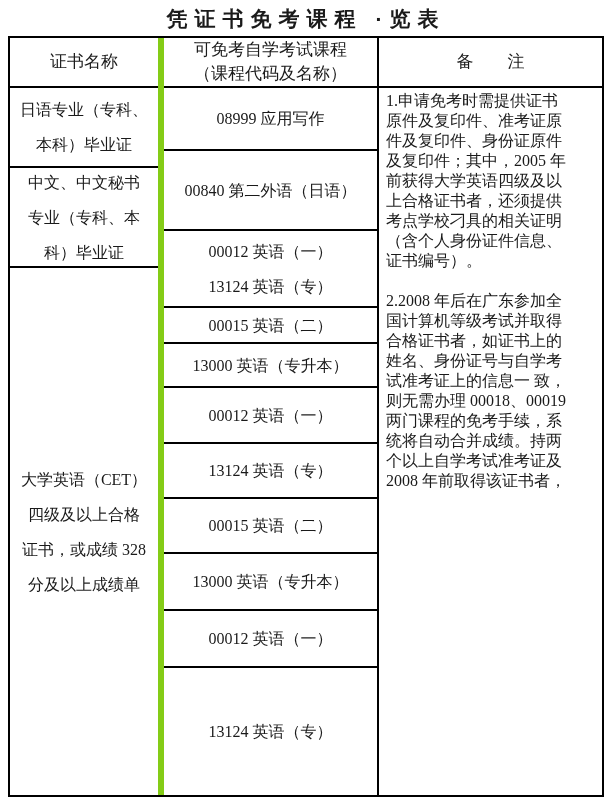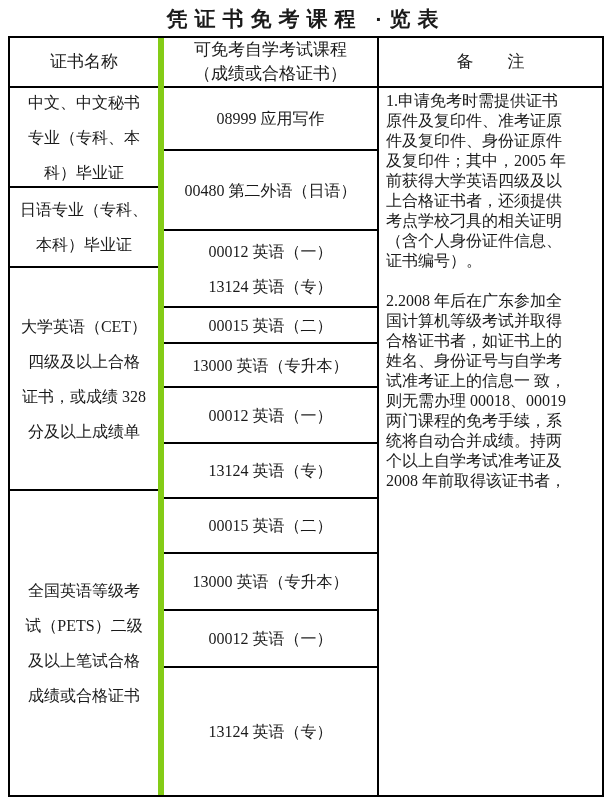--- a/index.html
+++ b/index.html
@@ -59,40 +59,36 @@
 <body>
 
 <div class="page">
 
   <div class="title">凭证书免考课程 ·览表</div>
 
   <div class="table">
 
     <div class="col col-1">
       <div class="cell hdr">证书名称</div>
+      <div class="cell" style="height:80px">日语专业（专科、
+本科）毕业证</div>
       <div class="cell" style="height:100px">中文、中文秘书
 专业（专科、本
 科）毕业证</div>
-      <div class="cell" style="height:80px">日语专业（专科、
-本科）毕业证</div>
       <div class="cell" style="height:223px">大学英语（CET）
 四级及以上合格
 证书，或成绩 328
 分及以上成绩单</div>
-      <div class="cell">全国英语等级考
-试（PETS）二级
-及以上笔试合格
-成绩或合格证书</div>
     </div>
 
     <div class="col col-2">
       <div class="cell hdr">可免考自学考试课程
-（成绩或合格证书）</div>
+（课程代码及名称）</div>
       <div class="cell" style="height:63px">08999 应用写作</div>
-      <div class="cell" style="height:80px">00480 第二外语（日语）</div>
+      <div class="cell" style="height:80px">00840 第二外语（日语）</div>
       <div class="cell" style="height:77px">00012 英语（一）
 13124 英语（专）</div>
       <div class="cell" style="height:36px">00015 英语（二）</div>
       <div class="cell" style="height:44px">13000 英语（专升本）</div>
       <div class="cell" style="height:56px">00012 英语（一）</div>
       <div class="cell" style="height:55px">13124 英语（专）</div>
       <div class="cell" style="height:55px">00015 英语（二）</div>
       <div class="cell" style="height:57px">13000 英语（专升本）</div>
       <div class="cell" style="height:57px">00012 英语（一）</div>
       <div class="cell">13124 英语（专）</div>

